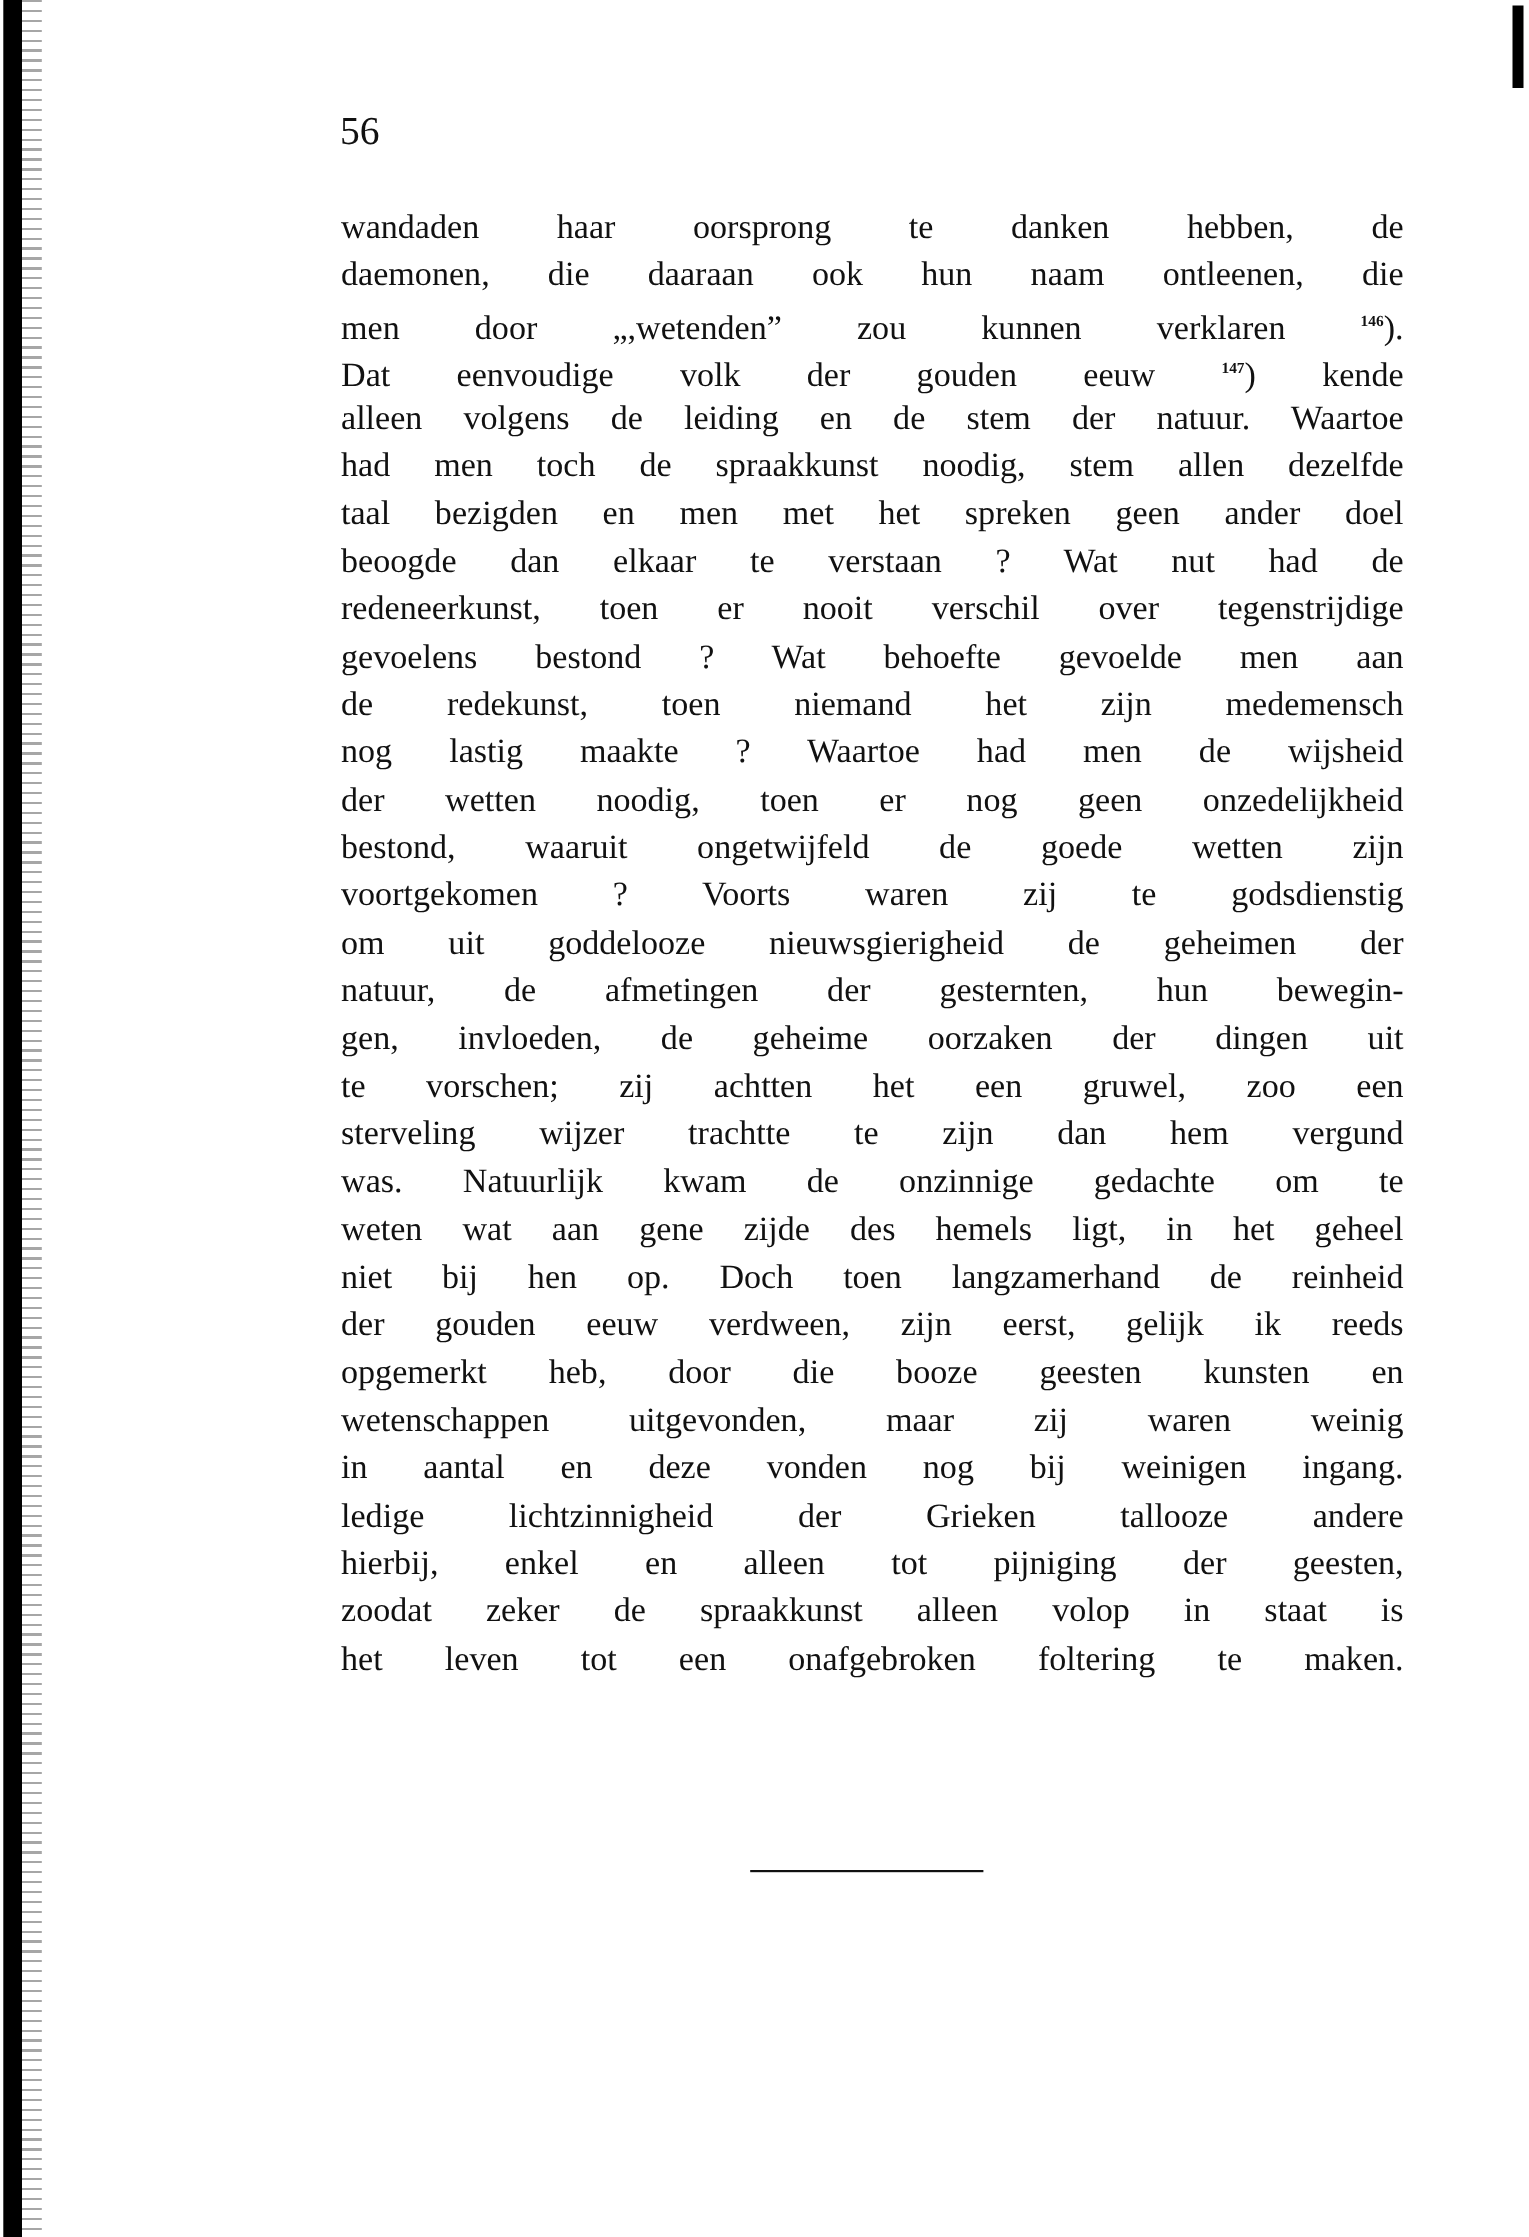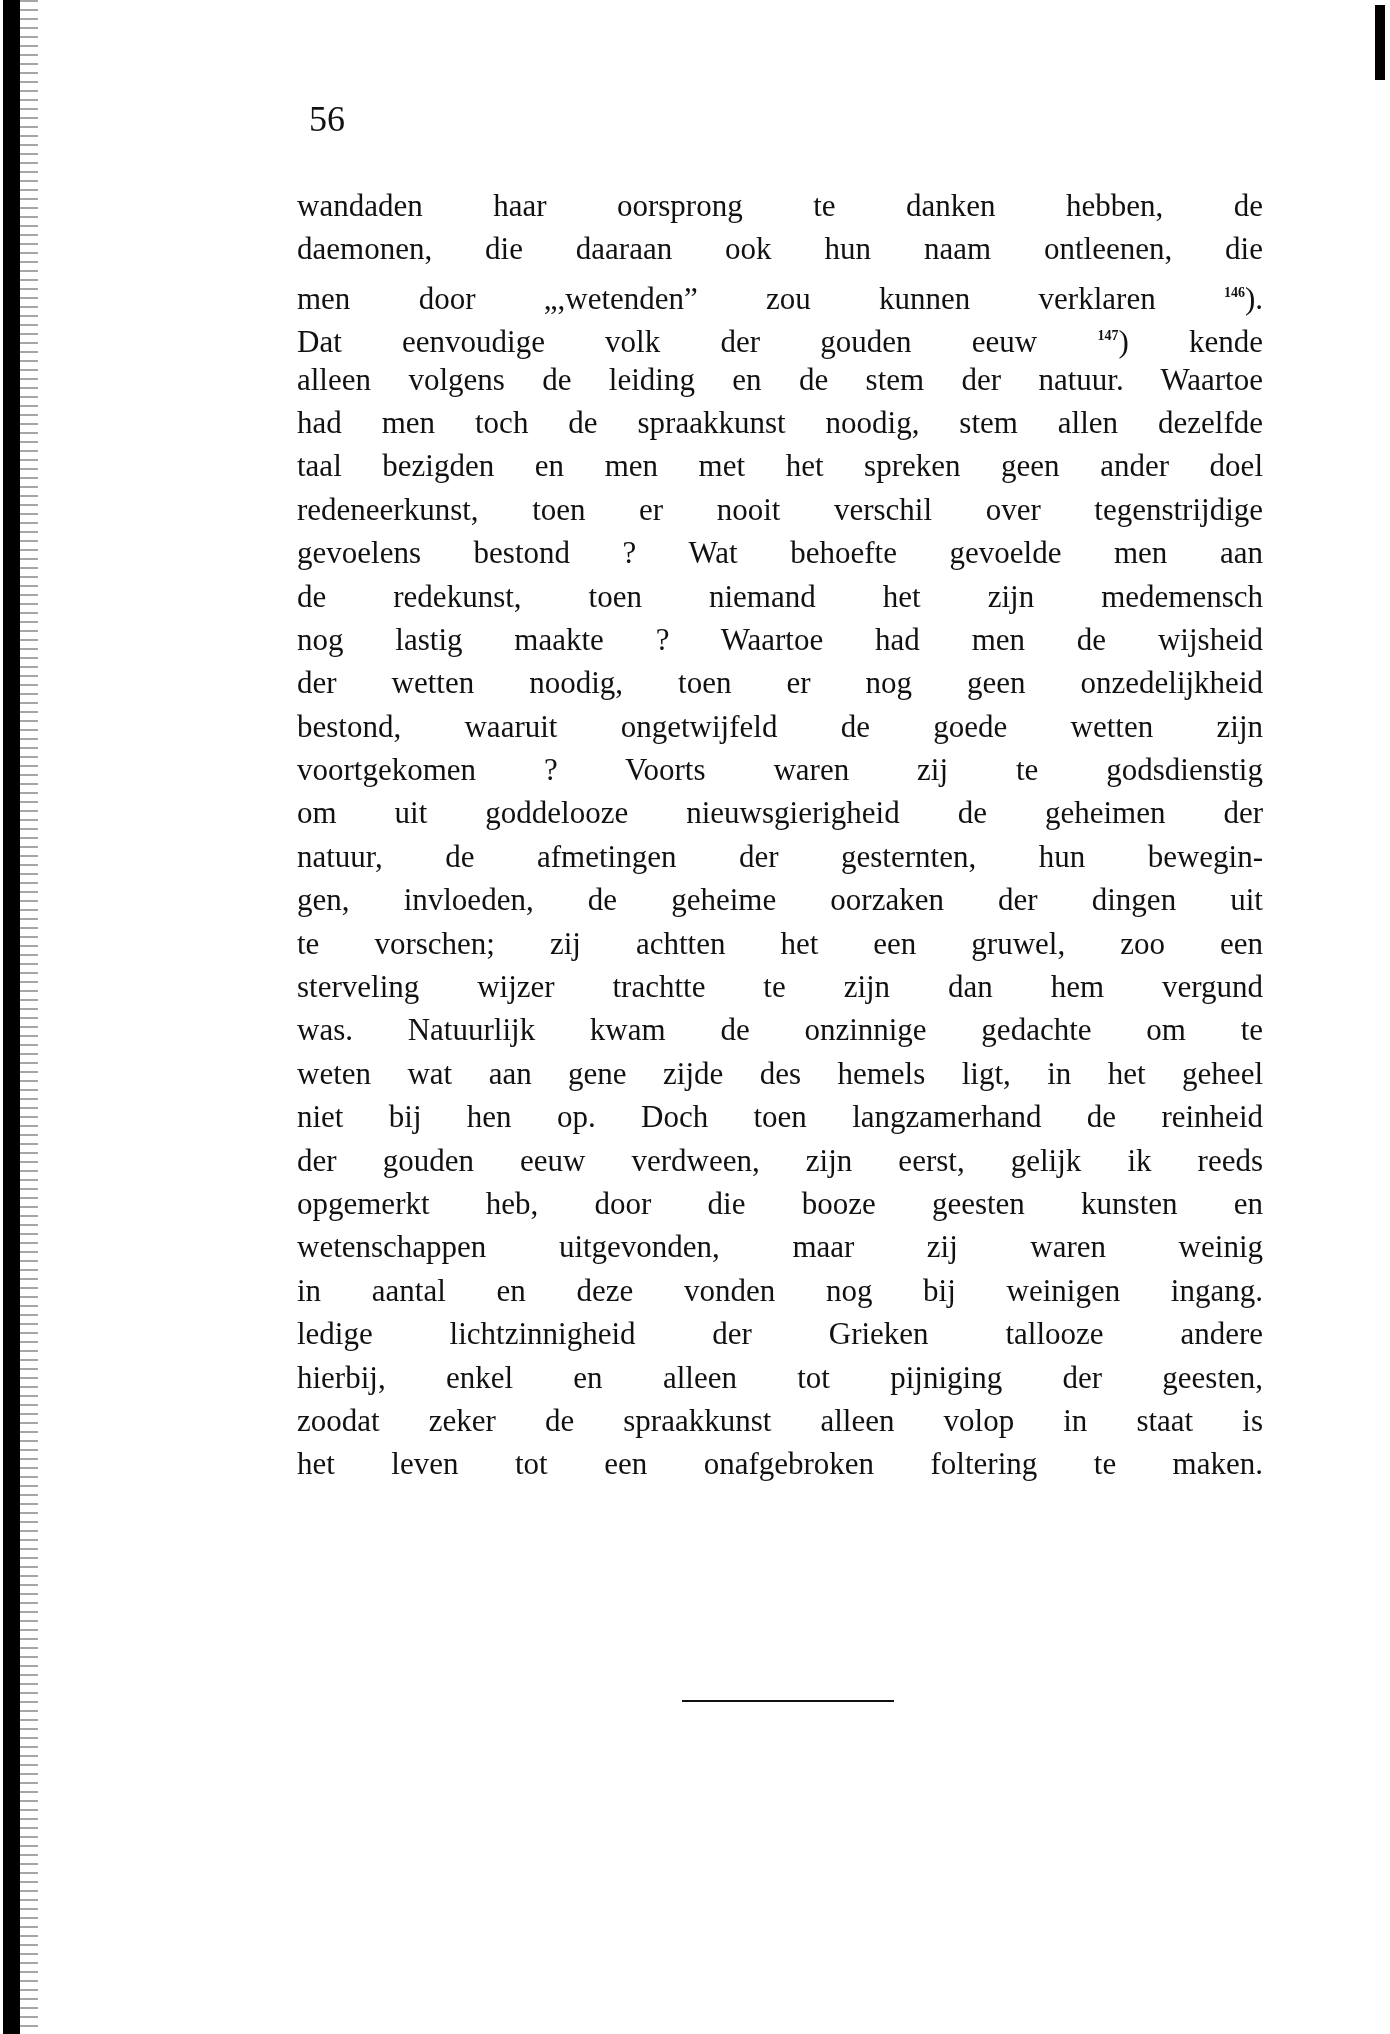--- a/index.html
+++ b/index.html
@@ -15,21 +15,21 @@
     }
     .scan-mark-right {
       position: absolute; left: 1375px; top: 5px; width: 10px; height: 75px;
       background: #000;
     }
     .page-number {
       position: absolute; left: 309px; top: 98px;
       font-family: "Liberation Serif", serif; font-size: 36px; color: #111;
     }
     .body-text {
-      position: absolute; left: 297px; top: 184px; width: 966px;
+      position: absolute; left: 310px; top: 184px; width: 966px;
       font-family: "Liberation Serif", serif; font-size: 31px;
       line-height: 43.4px; color: #111;
     }
     .line {
       display: block; text-align: justify; text-align-last: justify;
       white-space: nowrap; height: 43.4px;
     }
     .line.last { text-align-last: justify; }
     .fn { font-size: 14px; vertical-align: 12px; font-weight: bold; }
     .rule {
@@ -47,20 +47,21 @@
 <div class="page-number">56</div>
 
 <div class="body-text" id="body-text">
     <span class="line"><span>wandaden haar oorsprong te danken hebben, de</span></span>
     <span class="line"><span>daemonen, die daaraan ook hun naam ontleenen, die</span></span>
     <span class="line"><span>men door „,wetenden” zou kunnen verklaren </span><sup class="fn">146</sup><span>).</span></span>
     <span class="line"><span>Dat eenvoudige volk der gouden eeuw </span><sup class="fn">147</sup><span>) kende</span></span>
     <span class="line"><span>alleen volgens de leiding en de stem der natuur. Waartoe</span></span>
     <span class="line"><span>had men toch de spraakkunst noodig, stem allen dezelfde</span></span>
     <span class="line"><span>taal bezigden en men met het spreken geen ander doel</span></span>
+    <span class="line"><span>beoogde dan elkaar te verstaan ? Wat nut had de</span></span>
     <span class="line"><span>redeneerkunst, toen er nooit verschil over tegenstrijdige</span></span>
     <span class="line"><span>gevoelens bestond ? Wat behoefte gevoelde men aan</span></span>
     <span class="line"><span>de redekunst, toen niemand het zijn medemensch</span></span>
     <span class="line"><span>nog lastig maakte ? Waartoe had men de wijsheid</span></span>
     <span class="line"><span>der wetten noodig, toen er nog geen onzedelijkheid</span></span>
     <span class="line"><span>bestond, waaruit ongetwijfeld de goede wetten zijn</span></span>
     <span class="line"><span>voortgekomen ? Voorts waren zij te godsdienstig</span></span>
     <span class="line"><span>om uit goddelooze nieuwsgierigheid de geheimen der</span></span>
     <span class="line"><span>natuur, de afmetingen der gesternten, hun bewegin-</span></span>
     <span class="line"><span>gen, invloeden, de geheime oorzaken der dingen uit</span></span>

